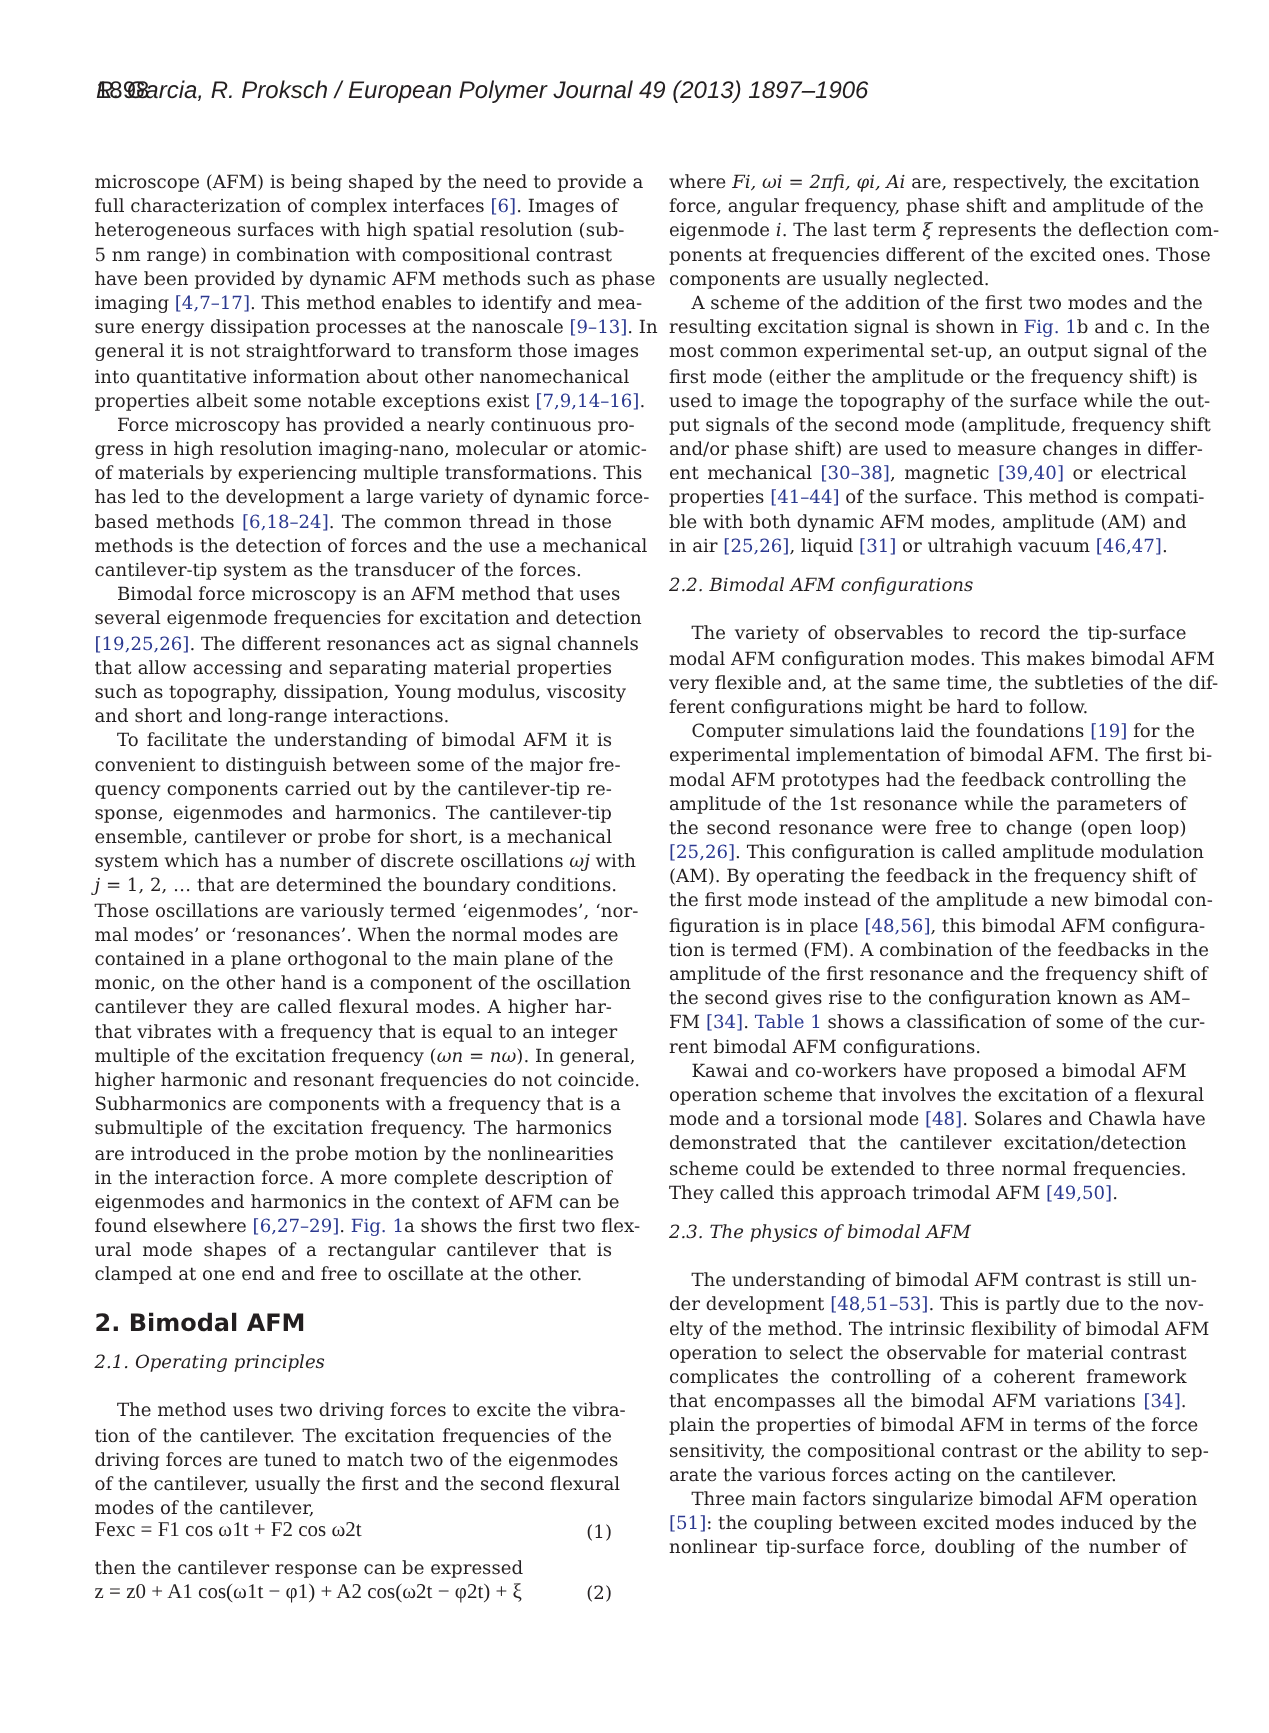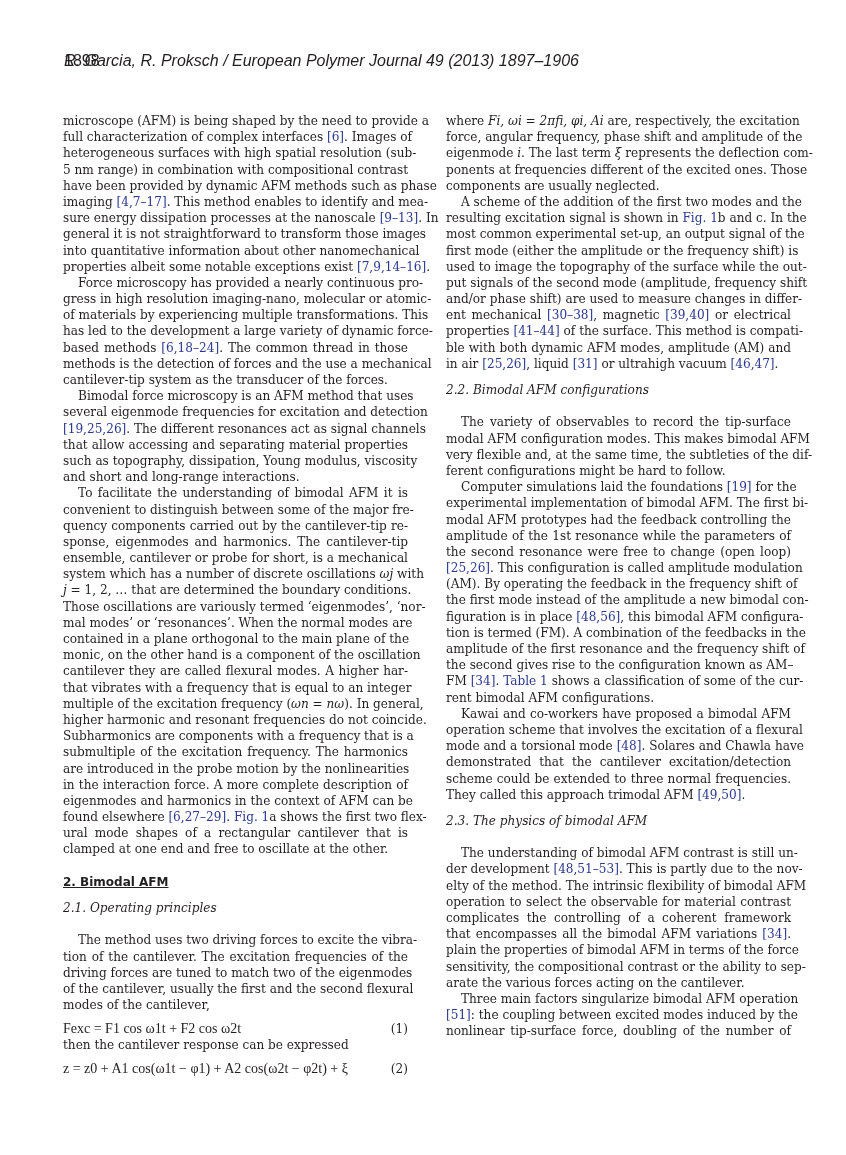--- a/index.html
+++ b/index.html
@@ -11,23 +11,23 @@
   .running-head .jr { position: absolute; left: 0; right: 0; top: 0; text-align: left; font-style: italic; }
   .col { position: absolute; top: 81px; width: 345px; font-size: 12.1px; line-height: 16.2px; margin-top: 32px; }
   .col-left { left: 63px; }
   .col-right { left: 446px; }
   .ln { display: block; white-space: nowrap; text-align: justify; text-align-last: justify; height: 16.2px; overflow: visible; }
   .ln.last { text-align-last: left; }
   .ln.ind { text-indent: 15px; }
   .ref { color: #2b3990; }
   .gap { display: block; height: 16.2px; }
   .gap-s { display: block; height: 10px; }
-  .h-sec { display: block; font-weight: bold; font-family: "DejaVu Sans", "Liberation Sans", sans-serif; font-size: 12px; height: 16.2px; text-decoration: underline; }
+  .h-sec { display: block; font-weight: bold; font-family: "DejaVu Sans", "Liberation Sans", sans-serif; font-size: 16px; height: 16.2px; }
   .h-sub { display: block; font-style: italic; height: 16.2px; }
-  .eq { display: flex; justify-content: space-between; height: 24px; align-items: flex-end; font-family: "Liberation Serif", serif; font-size: 14px; }
+  .eq { display: flex; justify-content: space-between; height: 24px; align-items: flex-start; font-family: "Liberation Serif", serif; font-size: 14px; }
   .eq .expr { font-style: normal; }
   .eq .num { font-family: "DejaVu Serif", serif; font-size: 12.1px; }
   i, .it { font-style: italic; }
 </style>
 </head>
 <body>
 
 <div class="running-head">
   <span class="pg">1898</span>
   <span class="jr">R. Garcia, R. Proksch / European Polymer Journal 49 (2013) 1897–1906</span>

